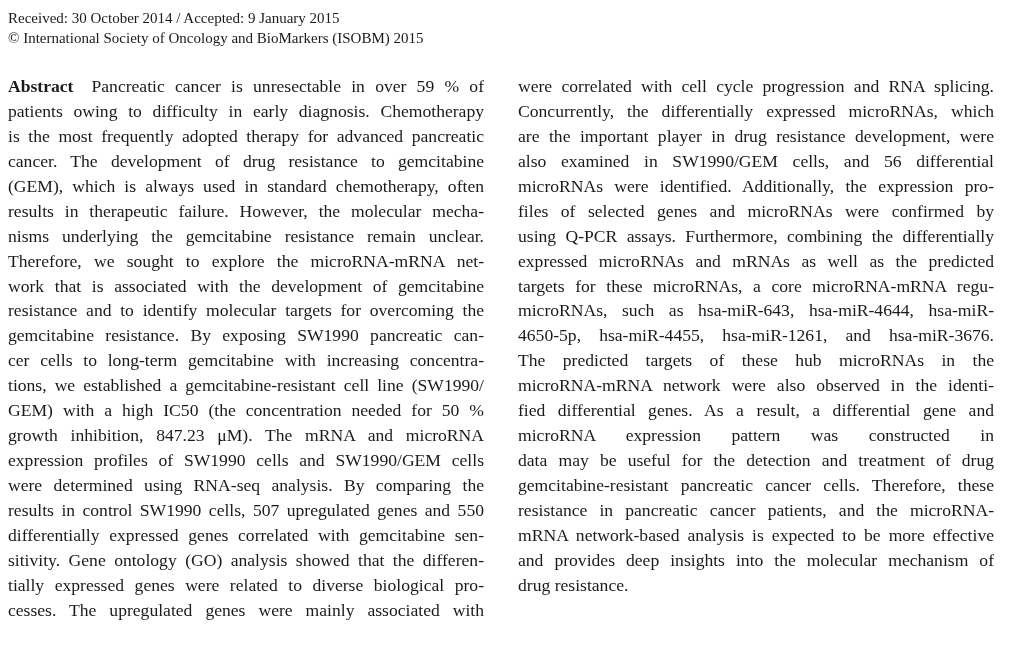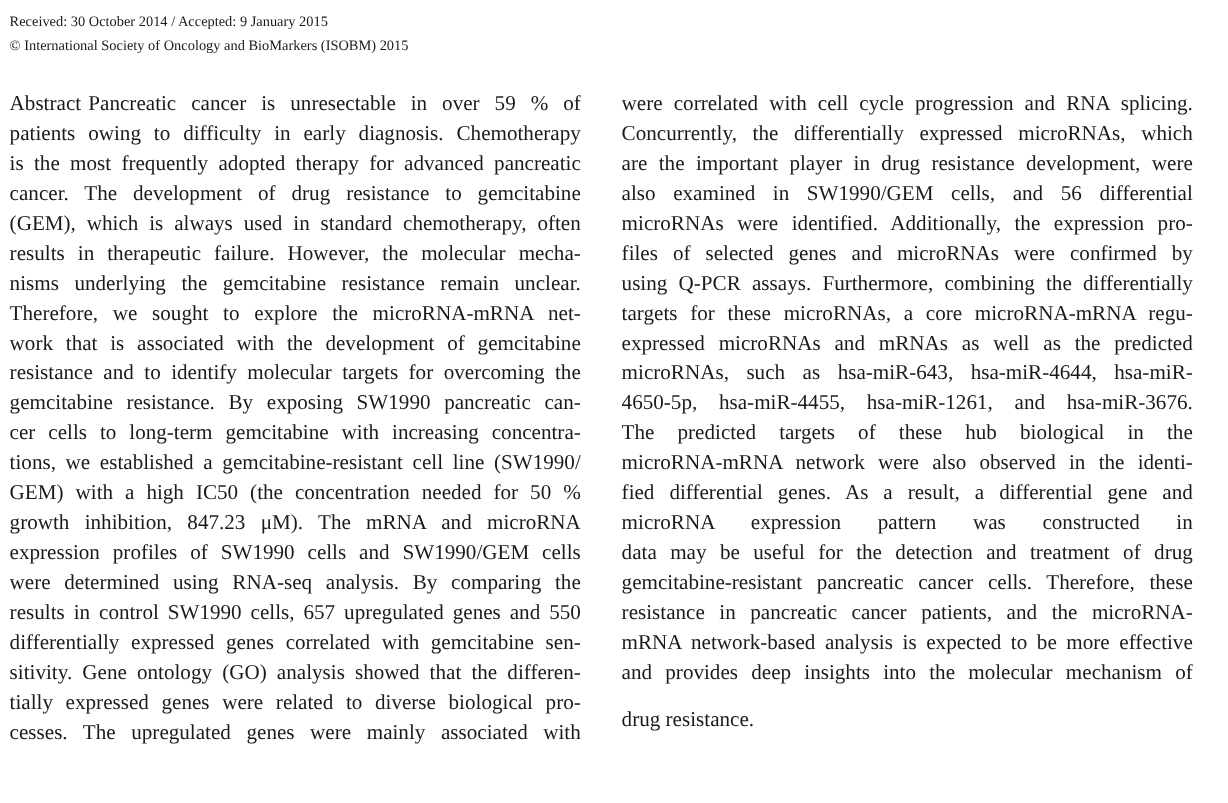--- a/index.html
+++ b/index.html
@@ -3,35 +3,35 @@
 <meta charset="utf-8">
 <style>
   html, body { margin: 0; padding: 0; background: #ffffff; }
   body {
     width: 1023px; height: 669px; overflow: hidden; position: relative;
     font-family: "Liberation Serif", "DejaVu Serif", serif;
     color: #1a1a1a;
   }
   .header {
     position: absolute; left: 8px; top: 8px;
-    font-size: 12px; line-height: 20px;
+    font-size: 15px; line-height: 20px;
   }
   .col {
     position: absolute; top: 74px; width: 476px;
     font-size: 17.6px; line-height: 24.95px;
   }
   .col-left { left: 8px; }
   .col-right { left: 518px; }
   .line {
     display: block; white-space: nowrap;
     text-align: justify; text-align-last: justify;
     height: 24.95px; overflow: hidden;
   }
-  .line.last { text-align-last: left; margin-top: 14px; }
-  .abstract-label { font-weight: normal; margin-right: 6px; }
+  .line.last { text-align-last: left; }
+  .abstract-label { font-weight: bold; margin-right: 18px; }
 </style>
 </head>
 <body>
 
 <div class="header">
   <div>Received: 30 October 2014 / Accepted: 9 January 2015</div>
   <div>© International Society of Oncology and BioMarkers (ISOBM) 2015</div>
 </div>
 
 <div class="col col-left">
@@ -45,40 +45,40 @@
   <span class="line">Therefore, we sought to explore the microRNA-mRNA net-</span>
   <span class="line">work that is associated with the development of gemcitabine</span>
   <span class="line">resistance and to identify molecular targets for overcoming the</span>
   <span class="line">gemcitabine resistance. By exposing SW1990 pancreatic can-</span>
   <span class="line">cer cells to long-term gemcitabine with increasing concentra-</span>
   <span class="line">tions, we established a gemcitabine-resistant cell line (SW1990/</span>
   <span class="line">GEM) with a high IC50 (the concentration needed for 50 %</span>
   <span class="line">growth inhibition, 847.23 μM). The mRNA and microRNA</span>
   <span class="line">expression profiles of SW1990 cells and SW1990/GEM cells</span>
   <span class="line">were determined using RNA-seq analysis. By comparing the</span>
-  <span class="line">results in control SW1990 cells, 657 upregulated genes and 550</span>
+  <span class="line">results in control SW1990 cells, 507 upregulated genes and 550</span>
   <span class="line">differentially expressed genes correlated with gemcitabine sen-</span>
   <span class="line">sitivity. Gene ontology (GO) analysis showed that the differen-</span>
   <span class="line">tially expressed genes were related to diverse biological pro-</span>
   <span class="line">cesses. The upregulated genes were mainly associated with</span>
 </div>
 
 <div class="col col-right">
   <span class="line">were correlated with cell cycle progression and RNA splicing.</span>
   <span class="line">Concurrently, the differentially expressed microRNAs, which</span>
   <span class="line">are the important player in drug resistance development, were</span>
   <span class="line">also examined in SW1990/GEM cells, and 56 differential</span>
   <span class="line">microRNAs were identified. Additionally, the expression pro-</span>
   <span class="line">files of selected genes and microRNAs were confirmed by</span>
   <span class="line">using Q-PCR assays. Furthermore, combining the differentially</span>
+  <span class="line">expressed microRNAs and mRNAs as well as the predicted</span>
   <span class="line">targets for these microRNAs, a core microRNA-mRNA regu-</span>
-  <span class="line">expressed microRNAs and mRNAs as well as the predicted</span>
   <span class="line">microRNAs, such as hsa-miR-643, hsa-miR-4644, hsa-miR-</span>
   <span class="line">4650-5p, hsa-miR-4455, hsa-miR-1261, and hsa-miR-3676.</span>
-  <span class="line">The predicted targets of these hub biological in the</span>
+  <span class="line">The predicted targets of these hub microRNAs in the</span>
   <span class="line">microRNA-mRNA network were also observed in the identi-</span>
   <span class="line">fied differential genes. As a result, a differential gene and</span>
   <span class="line">microRNA expression pattern was constructed in</span>
   <span class="line">data may be useful for the detection and treatment of drug</span>
   <span class="line">gemcitabine-resistant pancreatic cancer cells. Therefore, these</span>
   <span class="line">resistance in pancreatic cancer patients, and the microRNA-</span>
   <span class="line">mRNA network-based analysis is expected to be more effective</span>
   <span class="line">and provides deep insights into the molecular mechanism of</span>
   <span class="line last">drug resistance.</span>
 </div>

